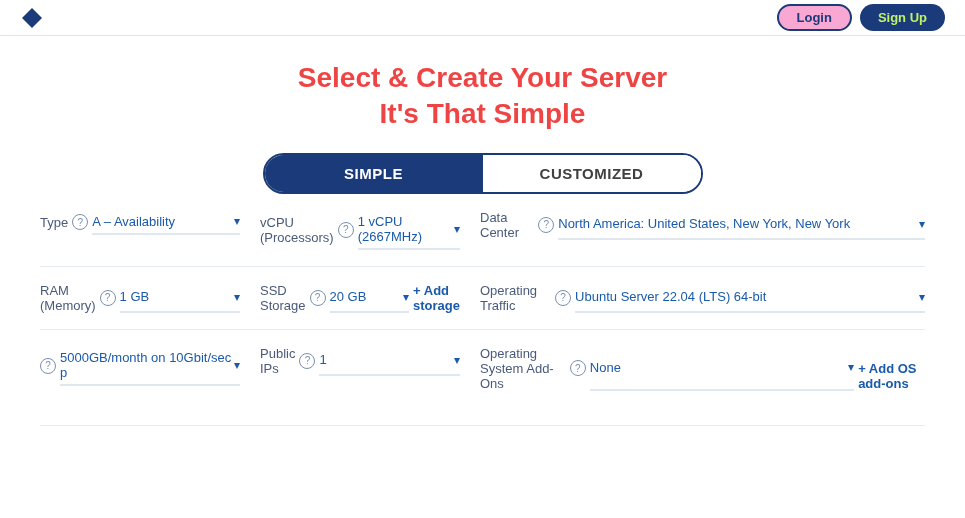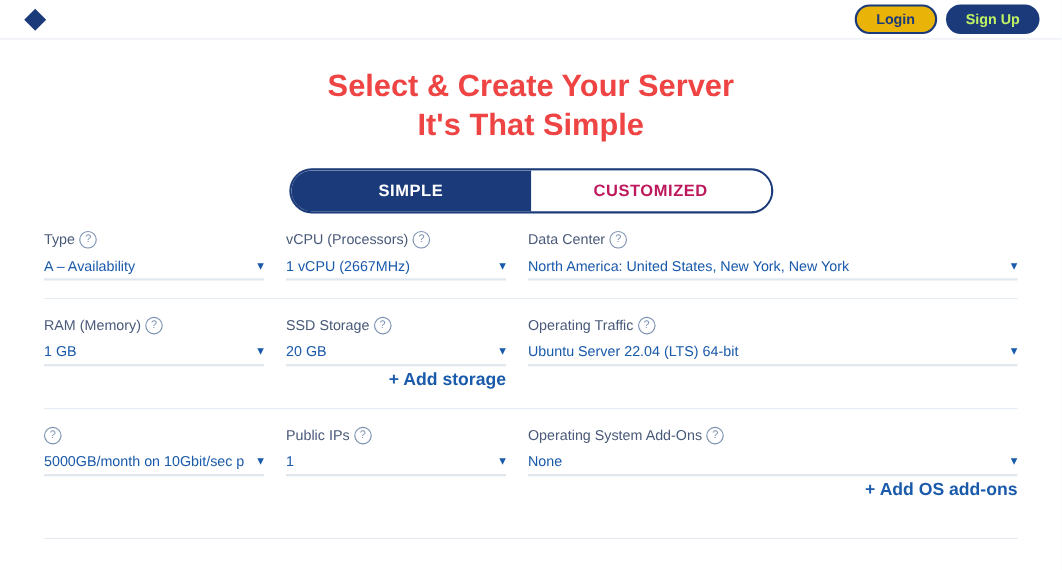--- a/index.html
+++ b/index.html
@@ -30,21 +30,21 @@
       width: 24px;
       height: 24px;
     }
     .top-bar-right {
       display: flex;
       gap: 8px;
     }
     .btn-outline {
       border: 2px solid #1a3a7a;
       color: #1a3a7a;
-      background: #eab308;
+      background: #f9a8d4;
       border-radius: 20px;
       padding: 4px 18px;
       font-size: 13px;
       font-weight: 600;
       cursor: pointer;
     }
     .btn-solid {
       border: none;
       color: #bef264;
       background: #1a3a7a;
@@ -90,25 +90,25 @@
       cursor: pointer;
       border: none;
       transition: background 0.2s;
     }
     .tab-btn.active {
       background: #1a3a7a;
       color: white;
     }
     .tab-btn.inactive {
       background: white;
-      color: #be185d;
+      color: #404040;
     }
     .field-group {
       display: flex;
-      flex-direction: column;
+      flex-direction: row;
       gap: 4px;
       padding: 10px 0 10px 0;
     }
     .field-label-row {
       display: flex;
       align-items: center;
       gap: 4px;
     }
     .field-label {
       font-size: 13px;
@@ -162,21 +162,22 @@
     }
     .col-cell {
       padding: 0 20px 0 0;
     }
     .col-cell.last {
       padding-right: 0;
     }
     .extra-row {
       display: flex;
       justify-content: flex-end;
-      font-size: 16px;
+      font-size: 13px;
+      align-items: flex-end;
     }
     .extra-row a {
       color: #1a5aaa;
       font-weight: 600;
       cursor: pointer;
       text-decoration: none;
     }
     .bottom-options {
       display: grid;
       grid-template-columns: 220px 1fr;

